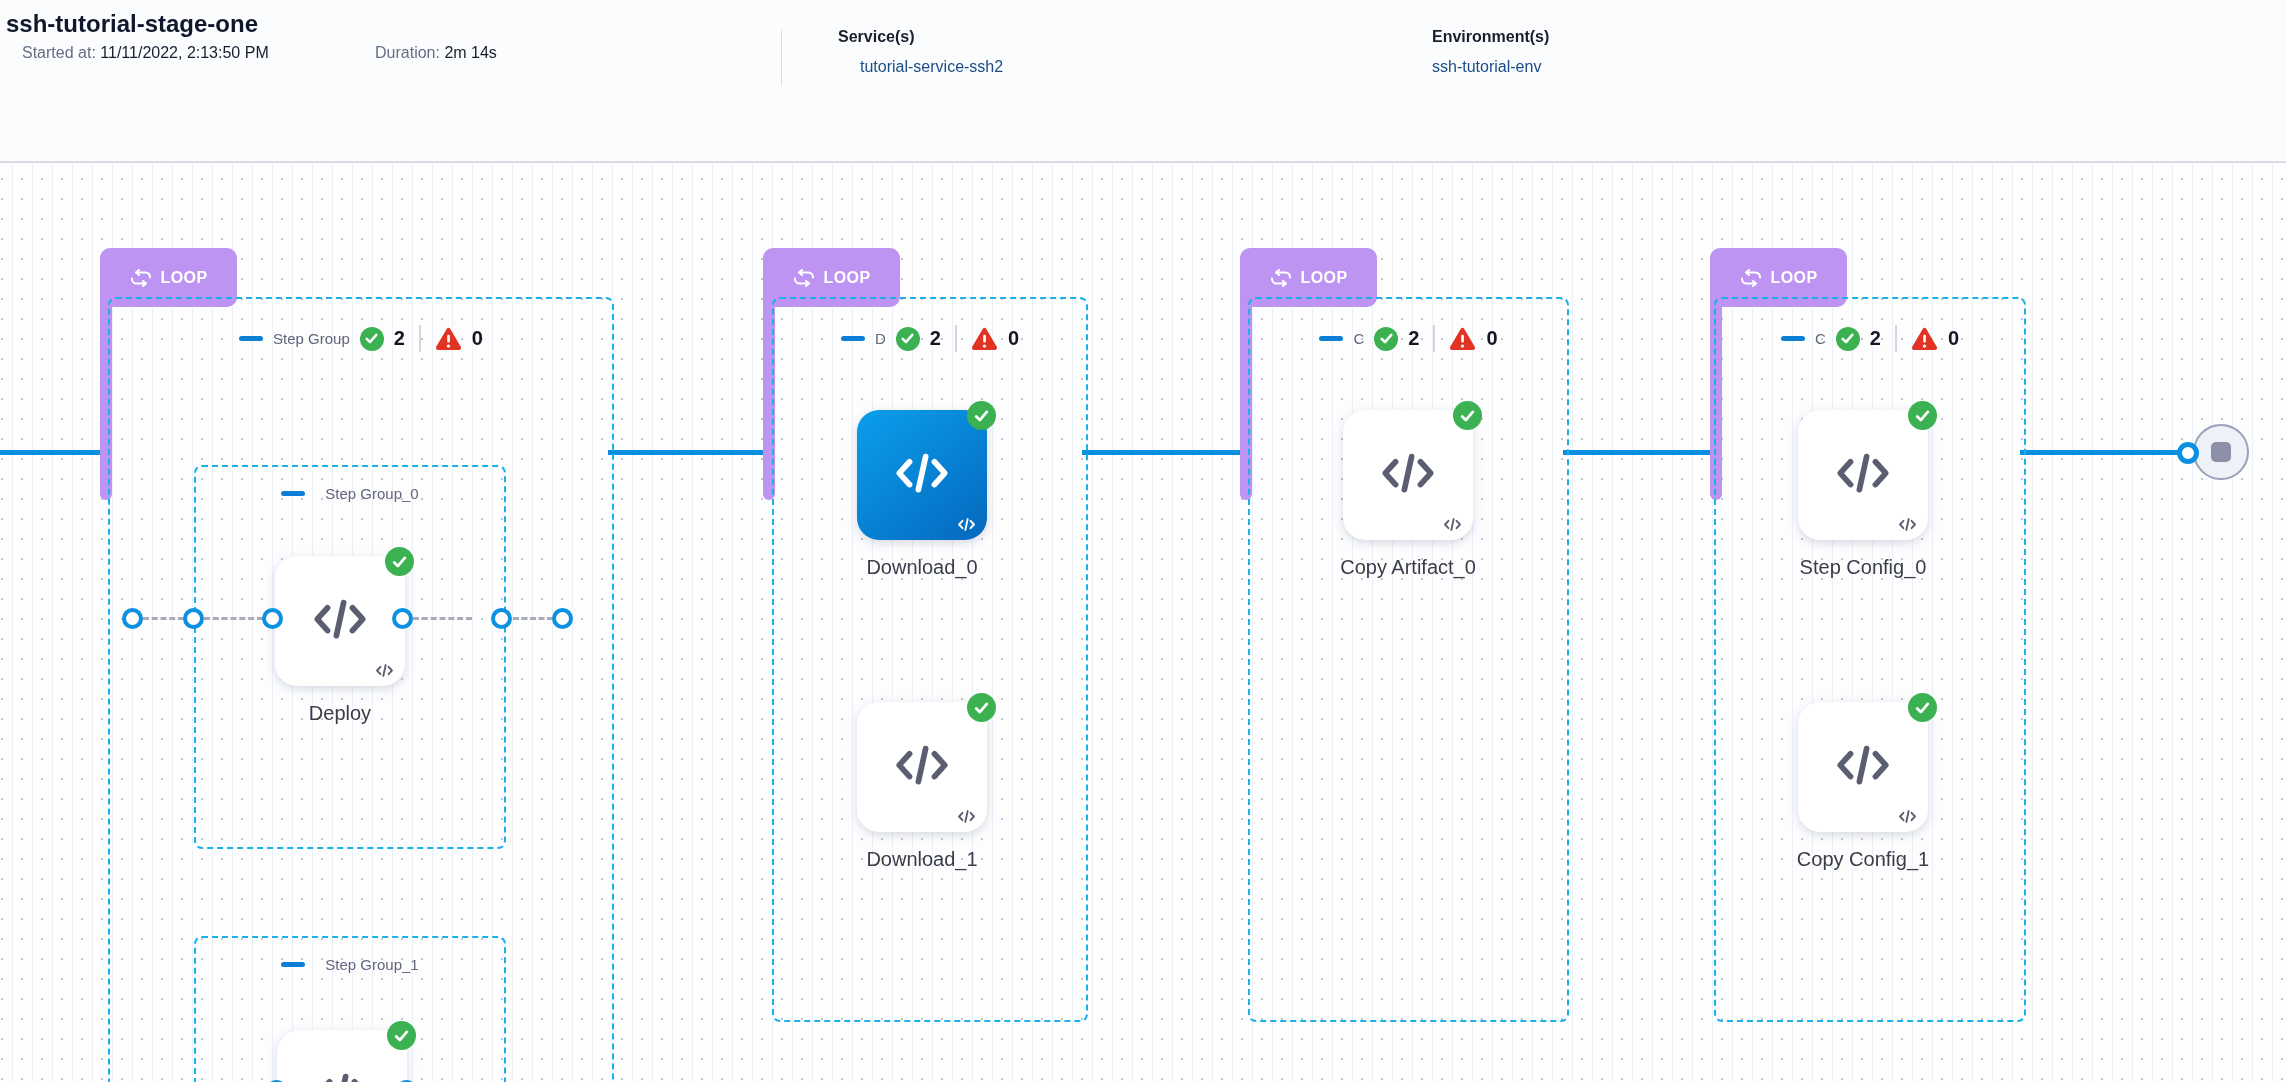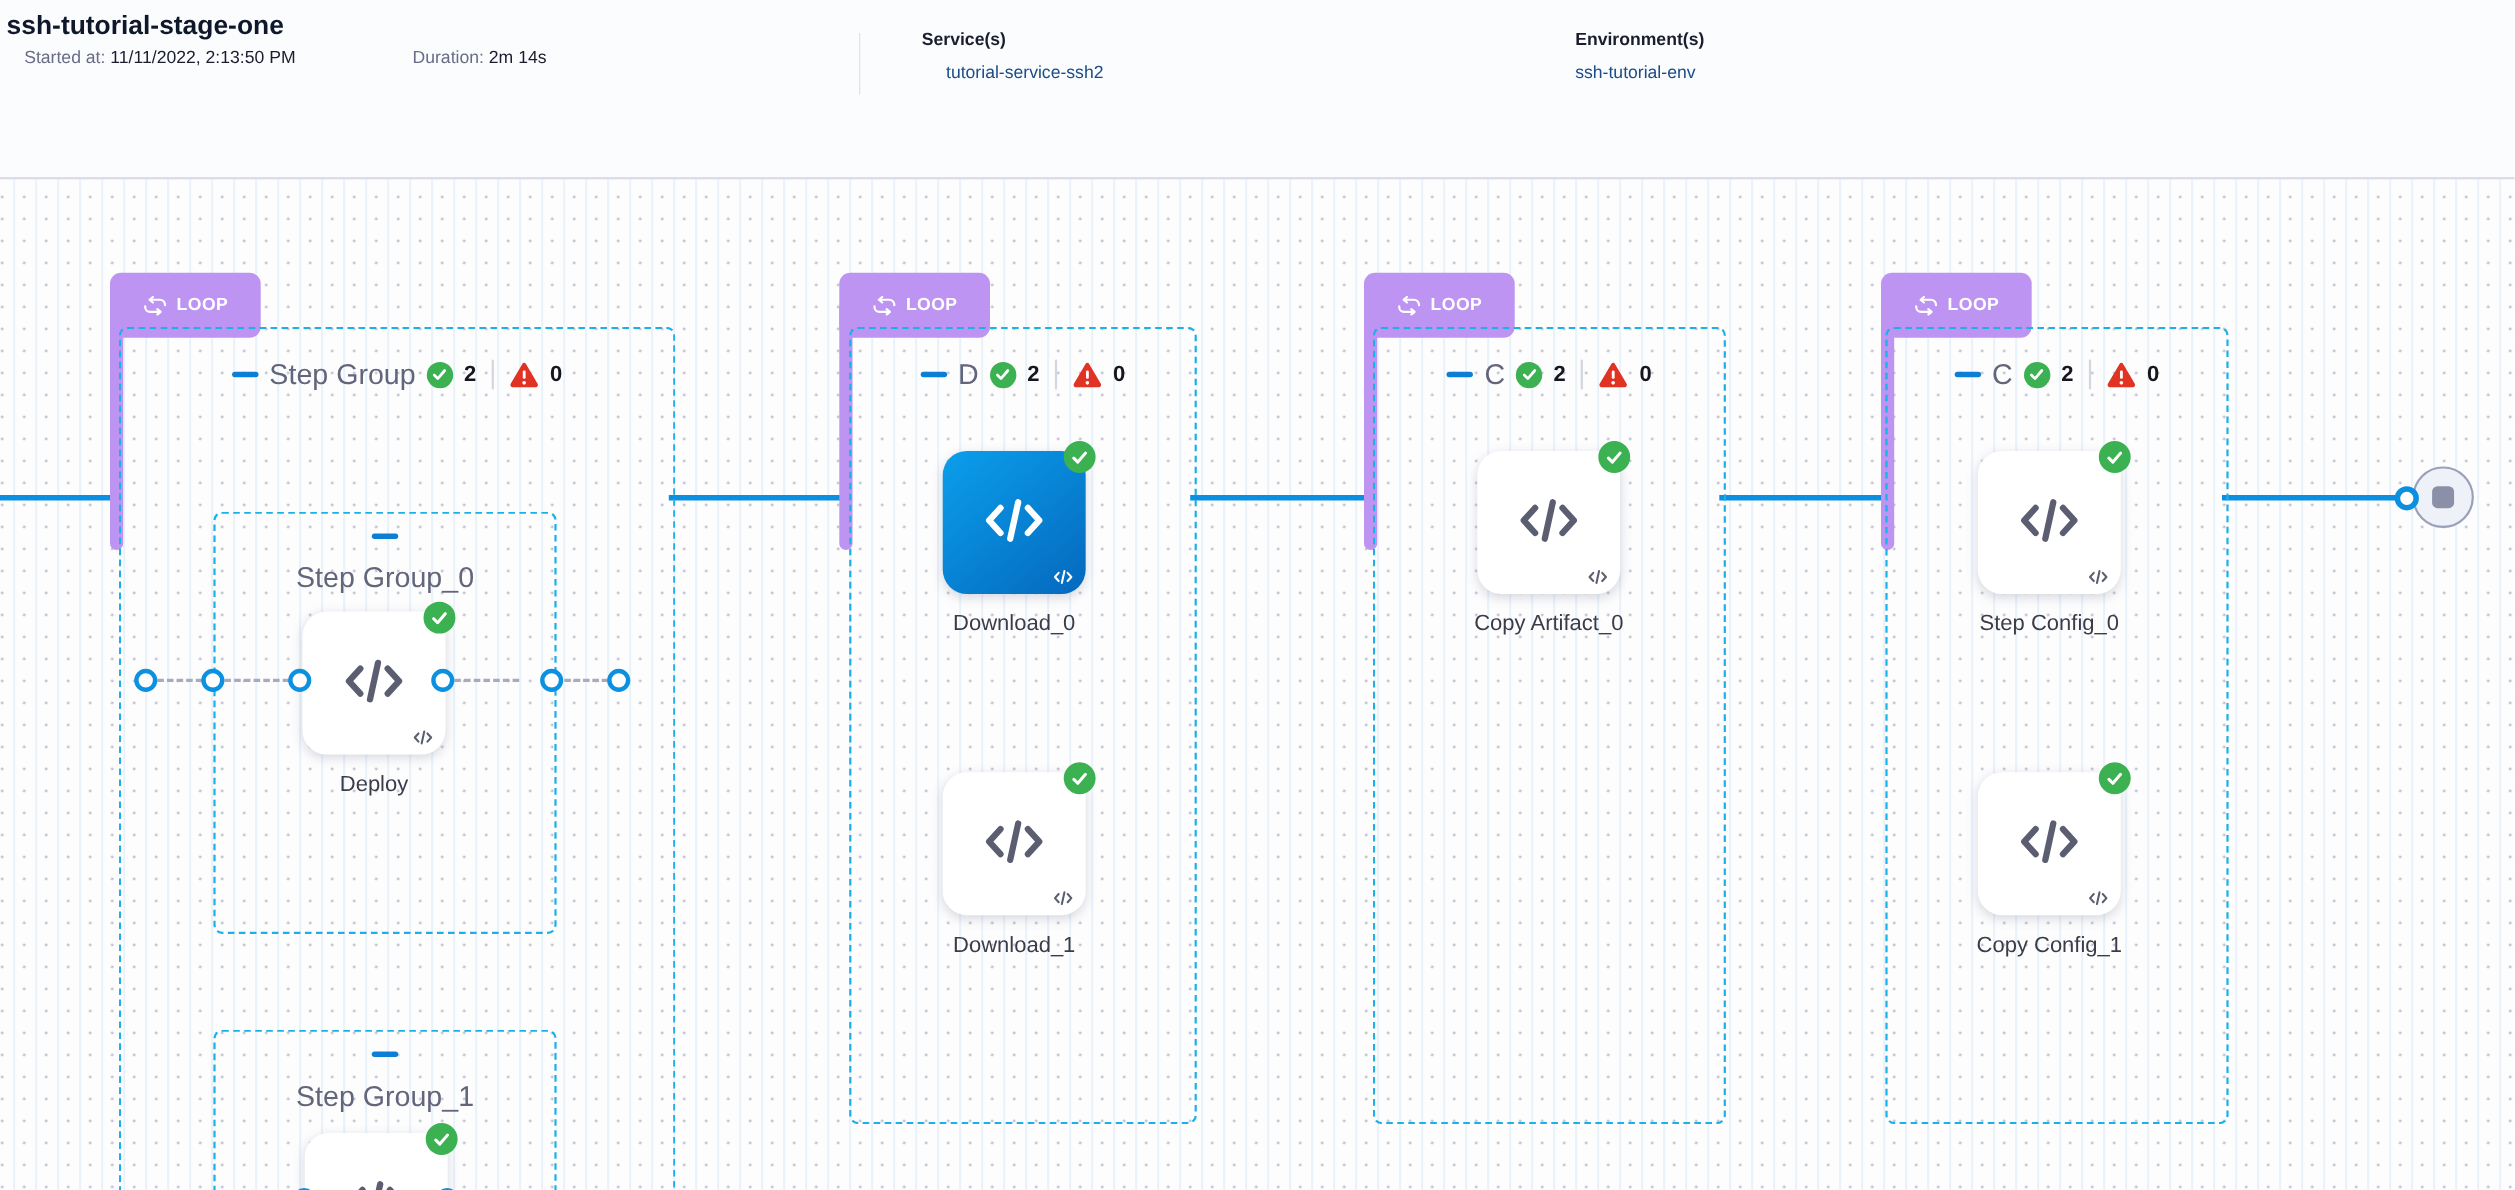--- a/index.html
+++ b/index.html
@@ -28,23 +28,23 @@
   .mainline{position:absolute;top:287px;height:5px;background:#0b8fe0;}
   .loop-badge{
     position:absolute;width:137px;height:59px;background:#bd94f1;border-radius:10px;
     display:flex;align-items:center;justify-content:center;gap:9px;
     color:#fff;font-weight:700;font-size:16px;letter-spacing:.4px;z-index:2;
   }
   .loop-badge svg{width:22px;height:18px;}
   .loop-strip{position:absolute;width:12px;background:#bd94f1;border-radius:0 0 7px 7px;z-index:1;}
   .group-box{position:absolute;border:2px dashed #1ab0e8;border-radius:8px;z-index:2;}
   .group-header{display:flex;align-items:center;justify-content:center;gap:10px;margin-top:26px;}
-  .inner-header{display:flex;align-items:center;justify-content:center;gap:20px;margin-top:18px;flex-direction:column;}
+  .inner-header{display:flex;align-items:center;justify-content:center;gap:20px;margin-top:18px;}
   .dash{width:24px;height:5px;border-radius:2.5px;background:#0b7fd6;cursor:pointer;}
-  .g-label{font-size:26px;color:#63657b;}
+  .g-label{font-size:15px;color:#63657b;}
   .chk{width:24px;height:24px;border-radius:50%;background:#3bb152;display:flex;align-items:center;justify-content:center;flex:none;}
   .chk svg{width:13px;height:11px;}
   .count{font-size:20px;font-weight:700;color:#15161f;}
   .vdiv{width:2px;height:27px;background:#d3d5e0;margin:0 4px;}
   .warn{width:27px;height:24px;flex:none;}
   .inner-box{position:absolute;border:2px dashed #1ab0e8;border-radius:8px;}
   .step{position:absolute;width:130px;}
   .card{
     width:130px;height:130px;border-radius:22px;background:#fff;position:relative;
     box-shadow:0 3px 10px rgba(105,110,135,.25);color:#5b5e70;cursor:pointer;

